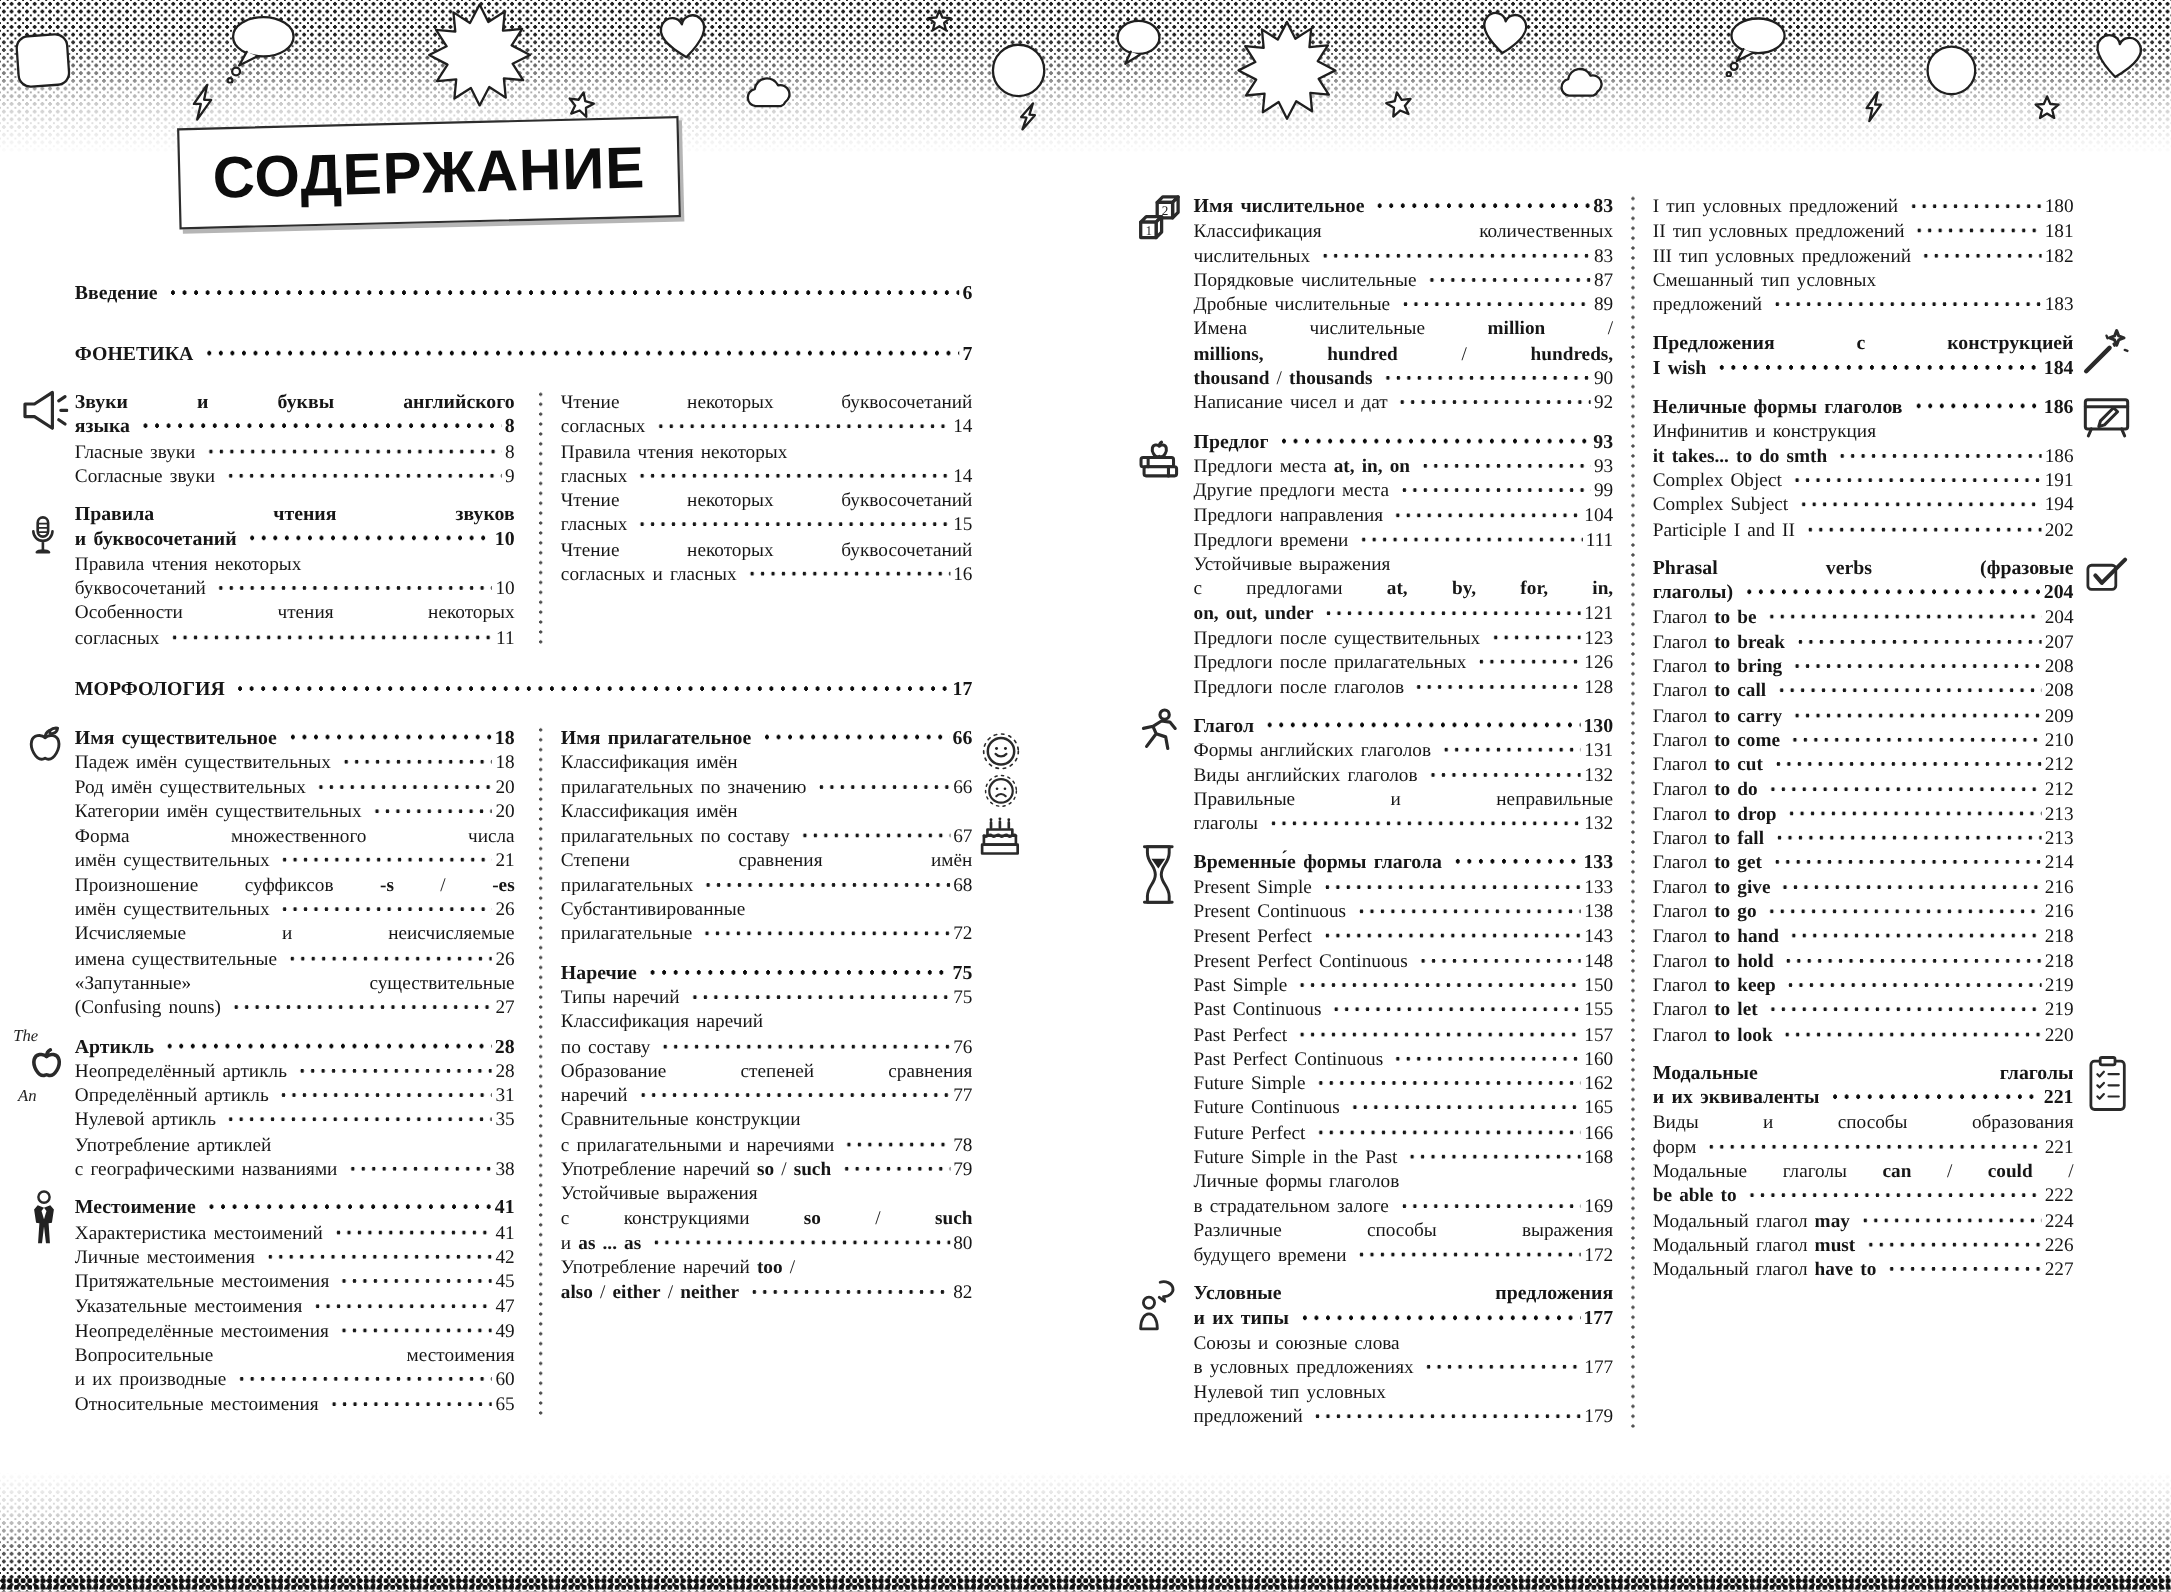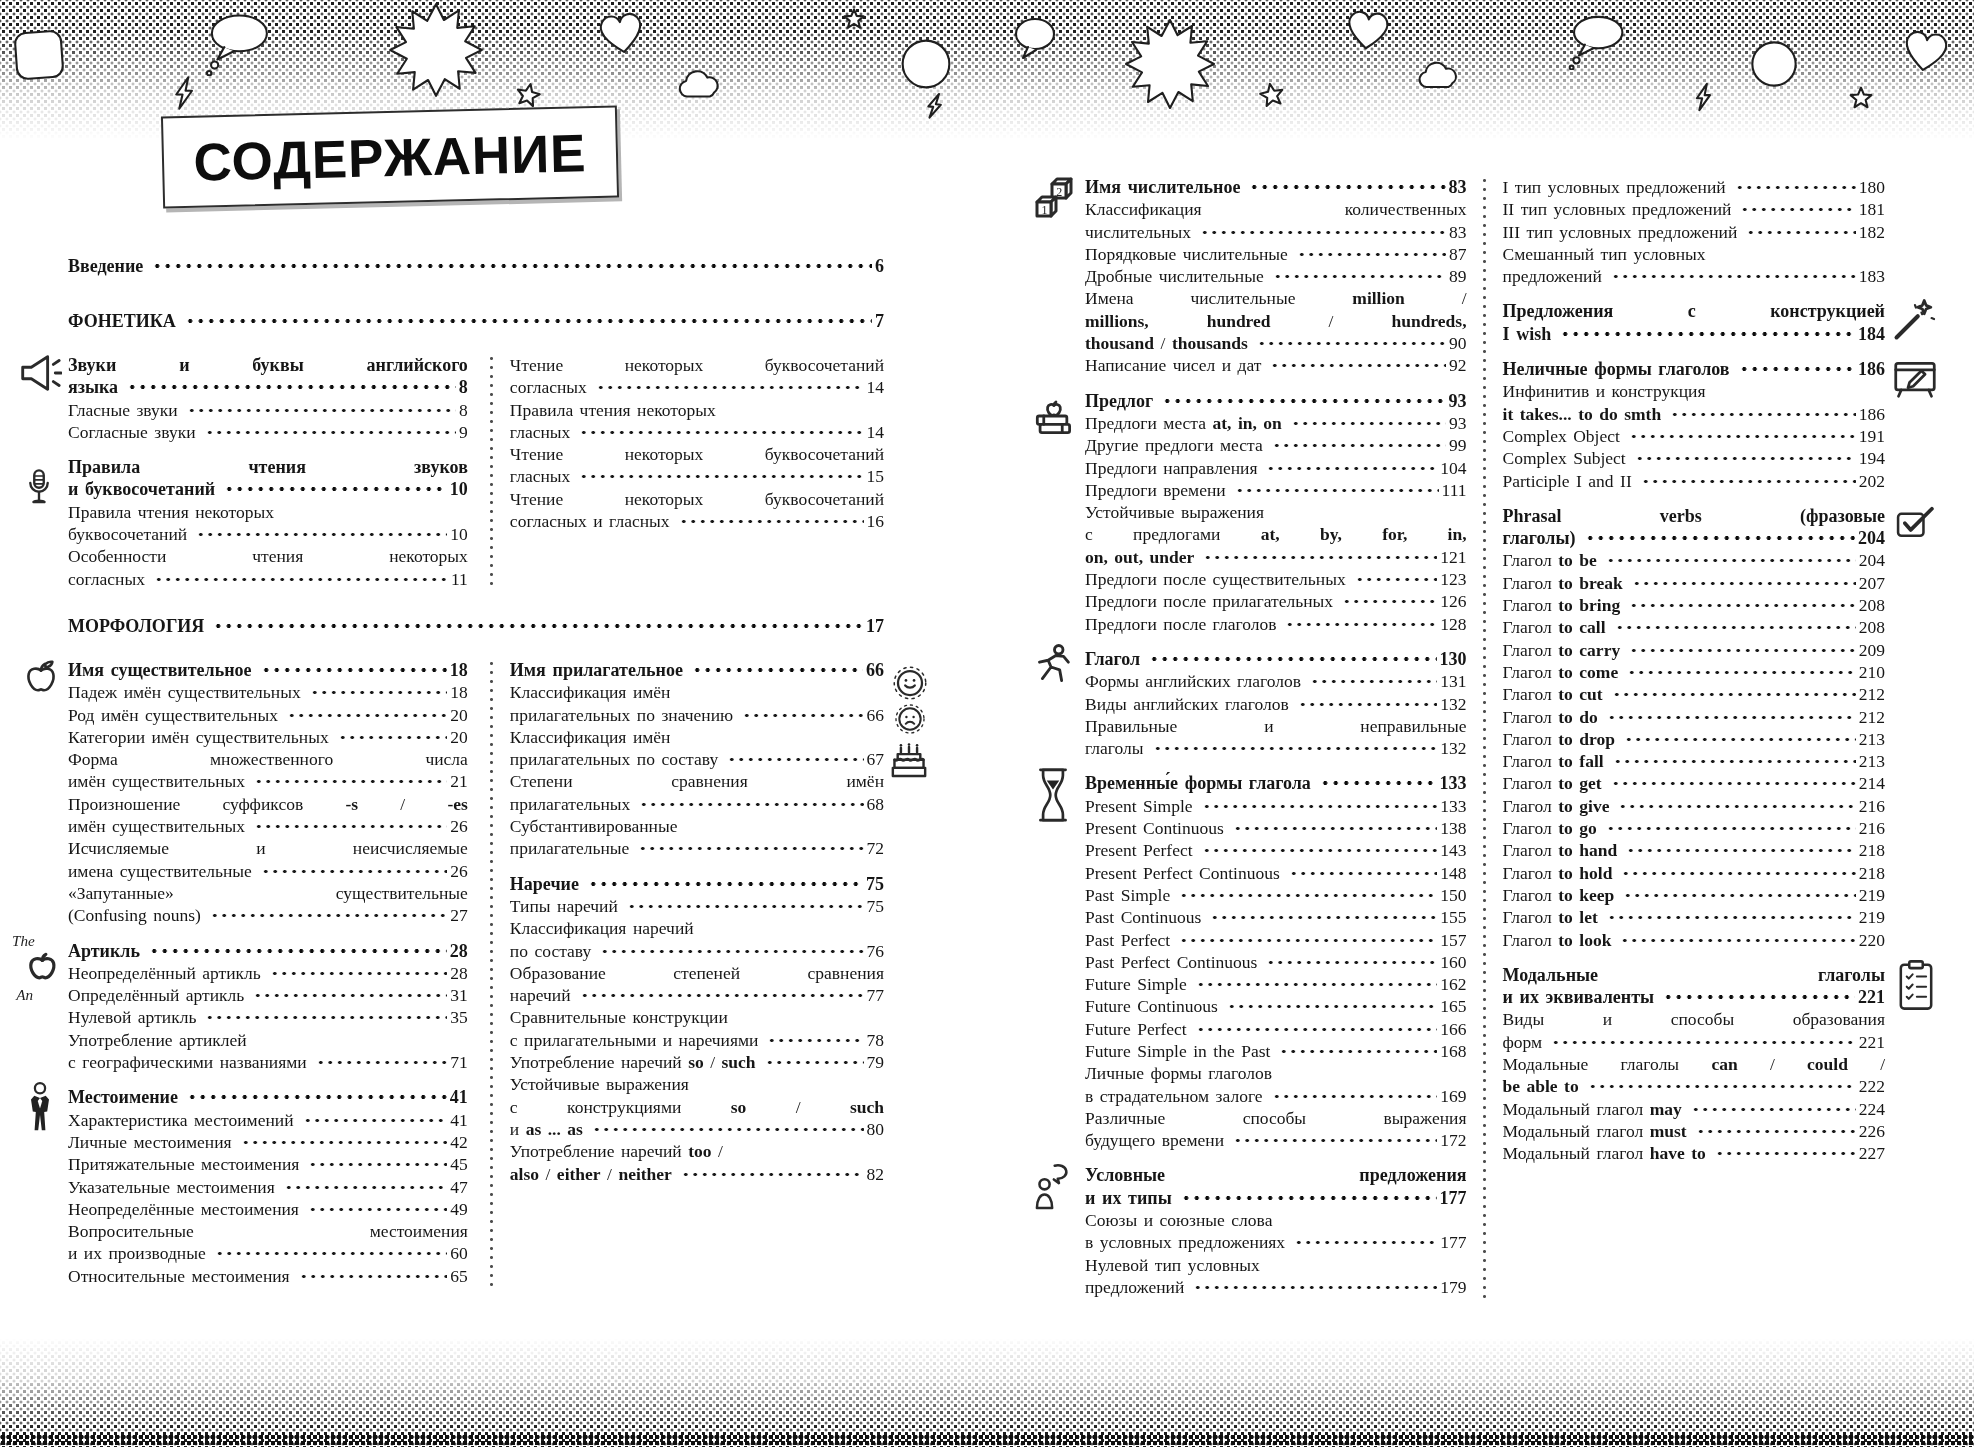--- a/index.html
+++ b/index.html
@@ -449,21 +449,21 @@
               <span class="pg">35</span>
             </div>
           </div>
           <div class="sub">
             <div class="row">
               <span class="txt">Употребление артиклей</span>
             </div>
             <div class="row">
               <span class="txt">с географическими названиями</span>
               <span class="dots"></span>
-              <span class="pg">71</span>
+              <span class="pg">38</span>
             </div>
           </div>
         </div>
         <div class="entry">
           <div class="icon" style="width: 36px; height: 72px; top: -6px; left: -46px;">
             <svg viewBox="0 0 24 46">
               <circle cx="12" cy="4.5" r="3.4" fill="#fff"></circle>
               <path fill="#222" stroke="none" d="M8.2 9.5 12 11l3.8-1.5 2.2 2.5-1.2 8-2 .3.8 12.2h-2.4L12 22.3l-1.2 10.2H8.4l.8-12.2-2-.3-1.2-8z"></path>
               <path fill="#fff" stroke="none" d="M12 11l-1.5 2 1.5 5 1.5-5z"></path>
             </svg>

